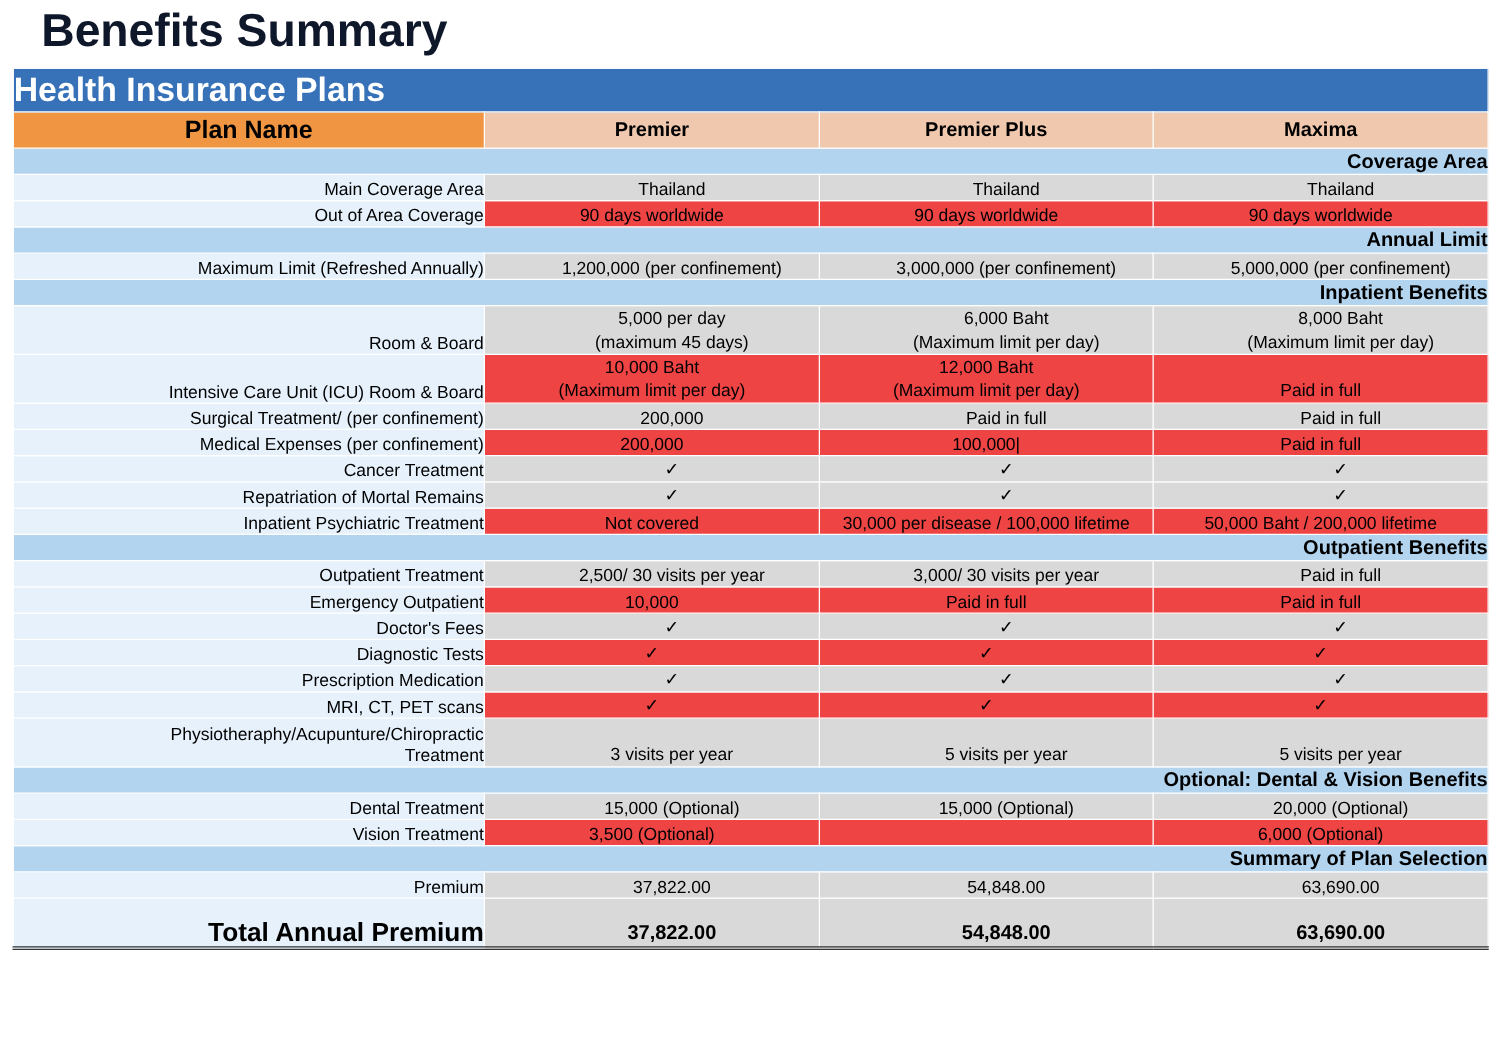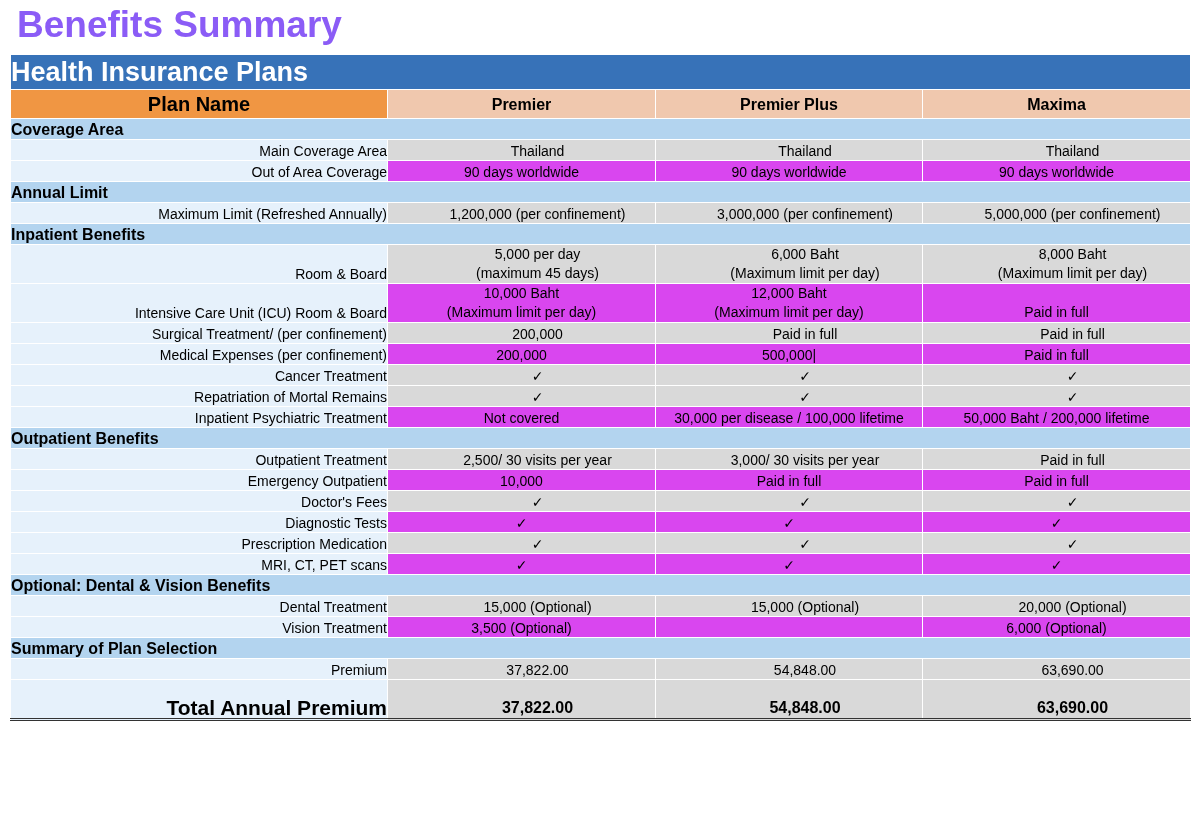--- a/index.html
+++ b/index.html
@@ -1,27 +1,27 @@
 <!DOCTYPE html>
 <html><head>
 <meta charset="utf-8">
 <style>
   html, body { margin:0; padding:0; background:#ffffff; }
   body { width:1200px; height:837px; overflow:hidden; font-family:"Liberation Sans", sans-serif; color:#000; }
-  .title { position:absolute; left:17px; top:4px; font-size:37px; font-weight:bold; color:#8b5cf6; letter-spacing:0px; }
+  .title { position:absolute; left:33px; top:4px; font-size:37px; font-weight:bold; color:#0f172a; letter-spacing:0px; }
   .tbl { position:absolute; left:10px; top:54px; width:1180px; border-collapse:collapse; table-layout:fixed; }
   .tbl td { padding:0; border:1px solid #ffffff; font-size:14px; line-height:17px; height:20px; vertical-align:bottom; }
   .hdr td { background:#3772b8; color:#fff; font-size:27px; font-weight:bold; height:34px; vertical-align:middle; line-height:30px; }
   .plan td { background:#f0c8ae; font-weight:bold; font-size:16px; text-align:center; height:28px; vertical-align:middle; }
   .plan td.pn { background:#f09643; color:#000000; font-size:20px; }
-  .sec td { background:#b3d4ef; font-weight:bold; font-size:16px; text-align:left; height:20px; vertical-align:middle; }
+  .sec td { background:#b3d4ef; font-weight:bold; font-size:16px; text-align:right; height:20px; vertical-align:middle; }
   .row td.lbl { background:#e6f1fb; padding-left:3px; text-align:right; }
   .row td.val { text-align:center; }
   .row.g td.val { background:#d9d9d9;padding-left:32px; }
-  .row.w td.val { background:#d946ef; }
+  .row.w td.val { background:#ef4444; }
   .row.tall td { height:38px; }
   .row.two td.val { line-height:19px;margin-left:15px; }
   .row.total td { height:36px; vertical-align:bottom; padding-bottom:2px;margin-left:48px; }
   .row.total td.lbl { font-size:21px; font-weight:bold; }
   .row.total td.val { font-size:16px; font-weight:bold; }
   .row.total td { border-bottom:3px double #333; }
   .check { font-family:"DejaVu Sans", sans-serif; font-size:14px; }
 </style>
 </head>
 <body>
@@ -104,21 +104,21 @@
       </tr>
       <tr class="row g">
         <td class="lbl">Surgical Treatment/ (per confinement)</td>
         <td class="val">200,000</td>
         <td class="val">Paid in full</td>
         <td class="val">Paid in full</td>
       </tr>
       <tr class="row w">
         <td class="lbl">Medical Expenses (per confinement)</td>
         <td class="val">200,000</td>
-        <td class="val">500,000|</td>
+        <td class="val">100,000|</td>
         <td class="val">Paid in full</td>
       </tr>
       <tr class="row g">
         <td class="lbl">Cancer Treatment</td>
         <td class="val"><span class="check">✓</span></td>
         <td class="val"><span class="check">✓</span></td>
         <td class="val"><span class="check">✓</span></td>
       </tr>
       <tr class="row g">
         <td class="lbl">Repatriation of Mortal Remains</td>
@@ -163,20 +163,29 @@
         <td class="lbl">Prescription Medication</td>
         <td class="val"><span class="check">✓</span></td>
         <td class="val"><span class="check">✓</span></td>
         <td class="val"><span class="check">✓</span></td>
       </tr>
       <tr class="row w">
         <td class="lbl">MRI, CT, PET scans</td>
         <td class="val"><span class="check">✓</span></td>
         <td class="val"><span class="check">✓</span></td>
         <td class="val"><span class="check">✓</span></td>
+      </tr>
+      <tr class="row g tall two">
+        <td class="lbl">
+          <div>Physiotheraphy/Acupunture/Chiropractic</div>
+          <div>Treatment</div>
+        </td>
+        <td class="val">3 visits per year</td>
+        <td class="val">5 visits per year</td>
+        <td class="val">5 visits per year</td>
       </tr>
       <tr class="sec">
         <td colspan="4">Optional: Dental &amp; Vision Benefits</td>
       </tr>
       <tr class="row g">
         <td class="lbl">Dental Treatment</td>
         <td class="val">15,000 (Optional)</td>
         <td class="val">15,000 (Optional)</td>
         <td class="val">20,000 (Optional)</td>
       </tr>

